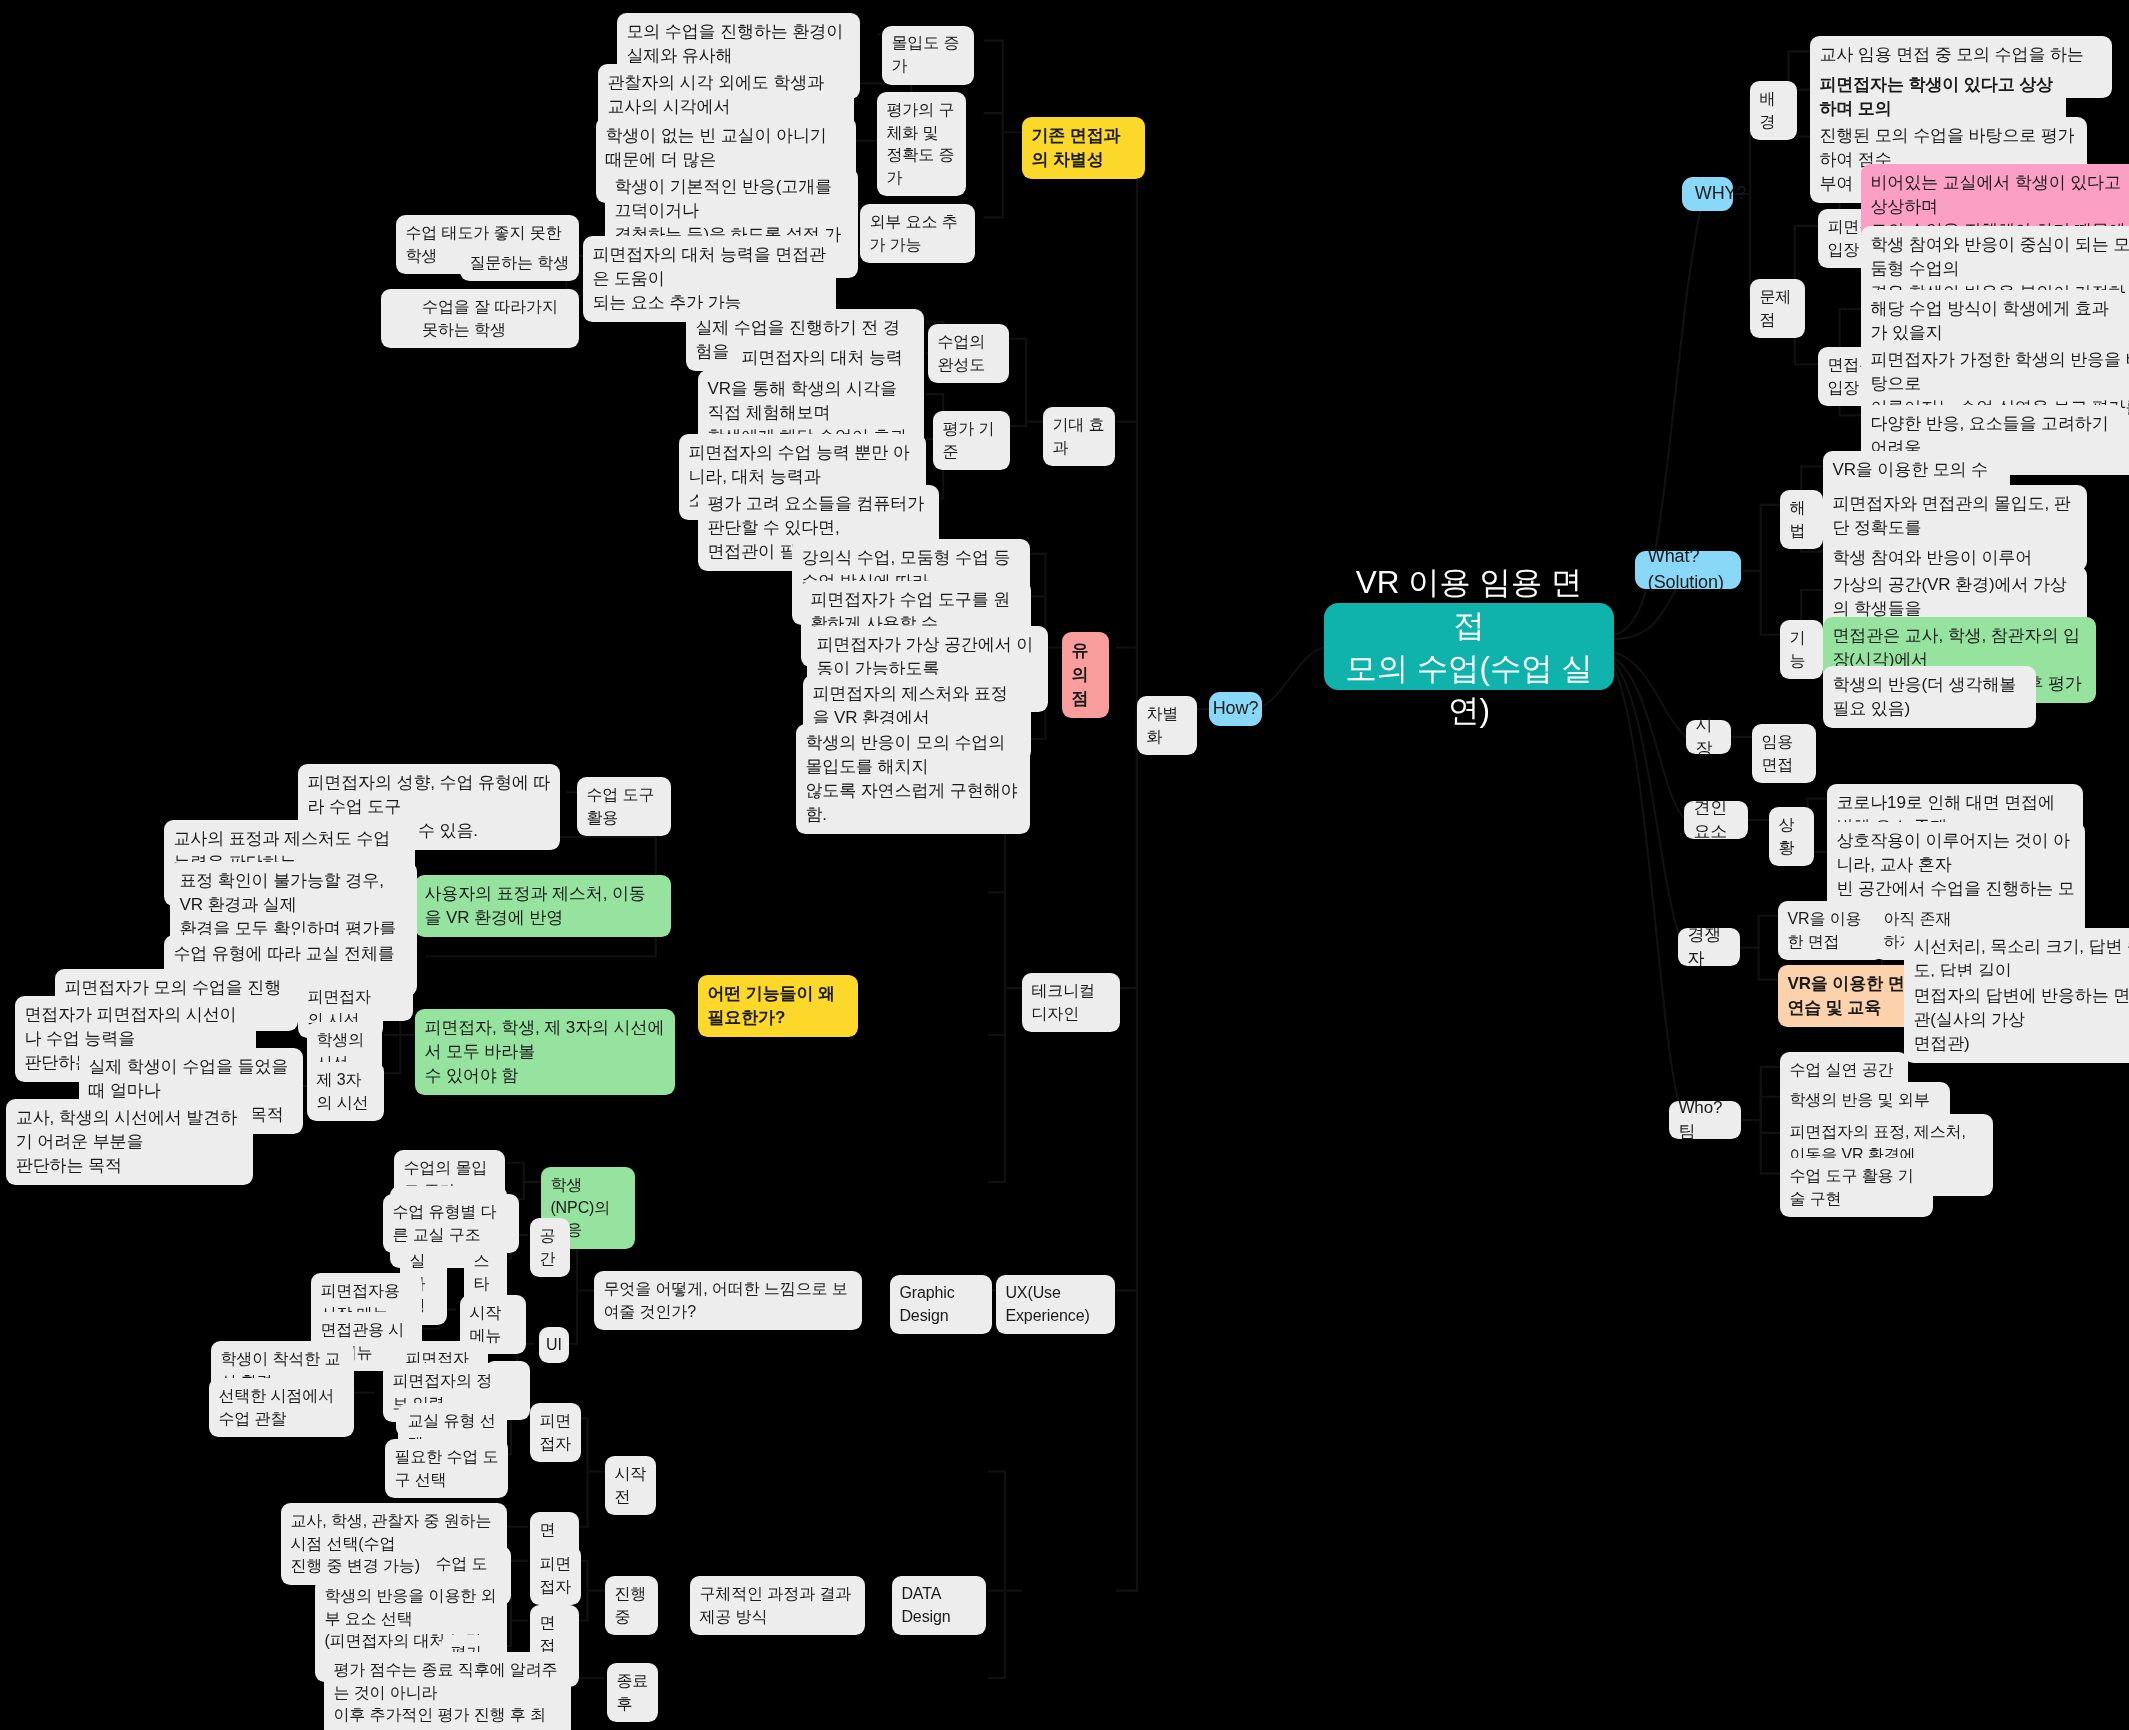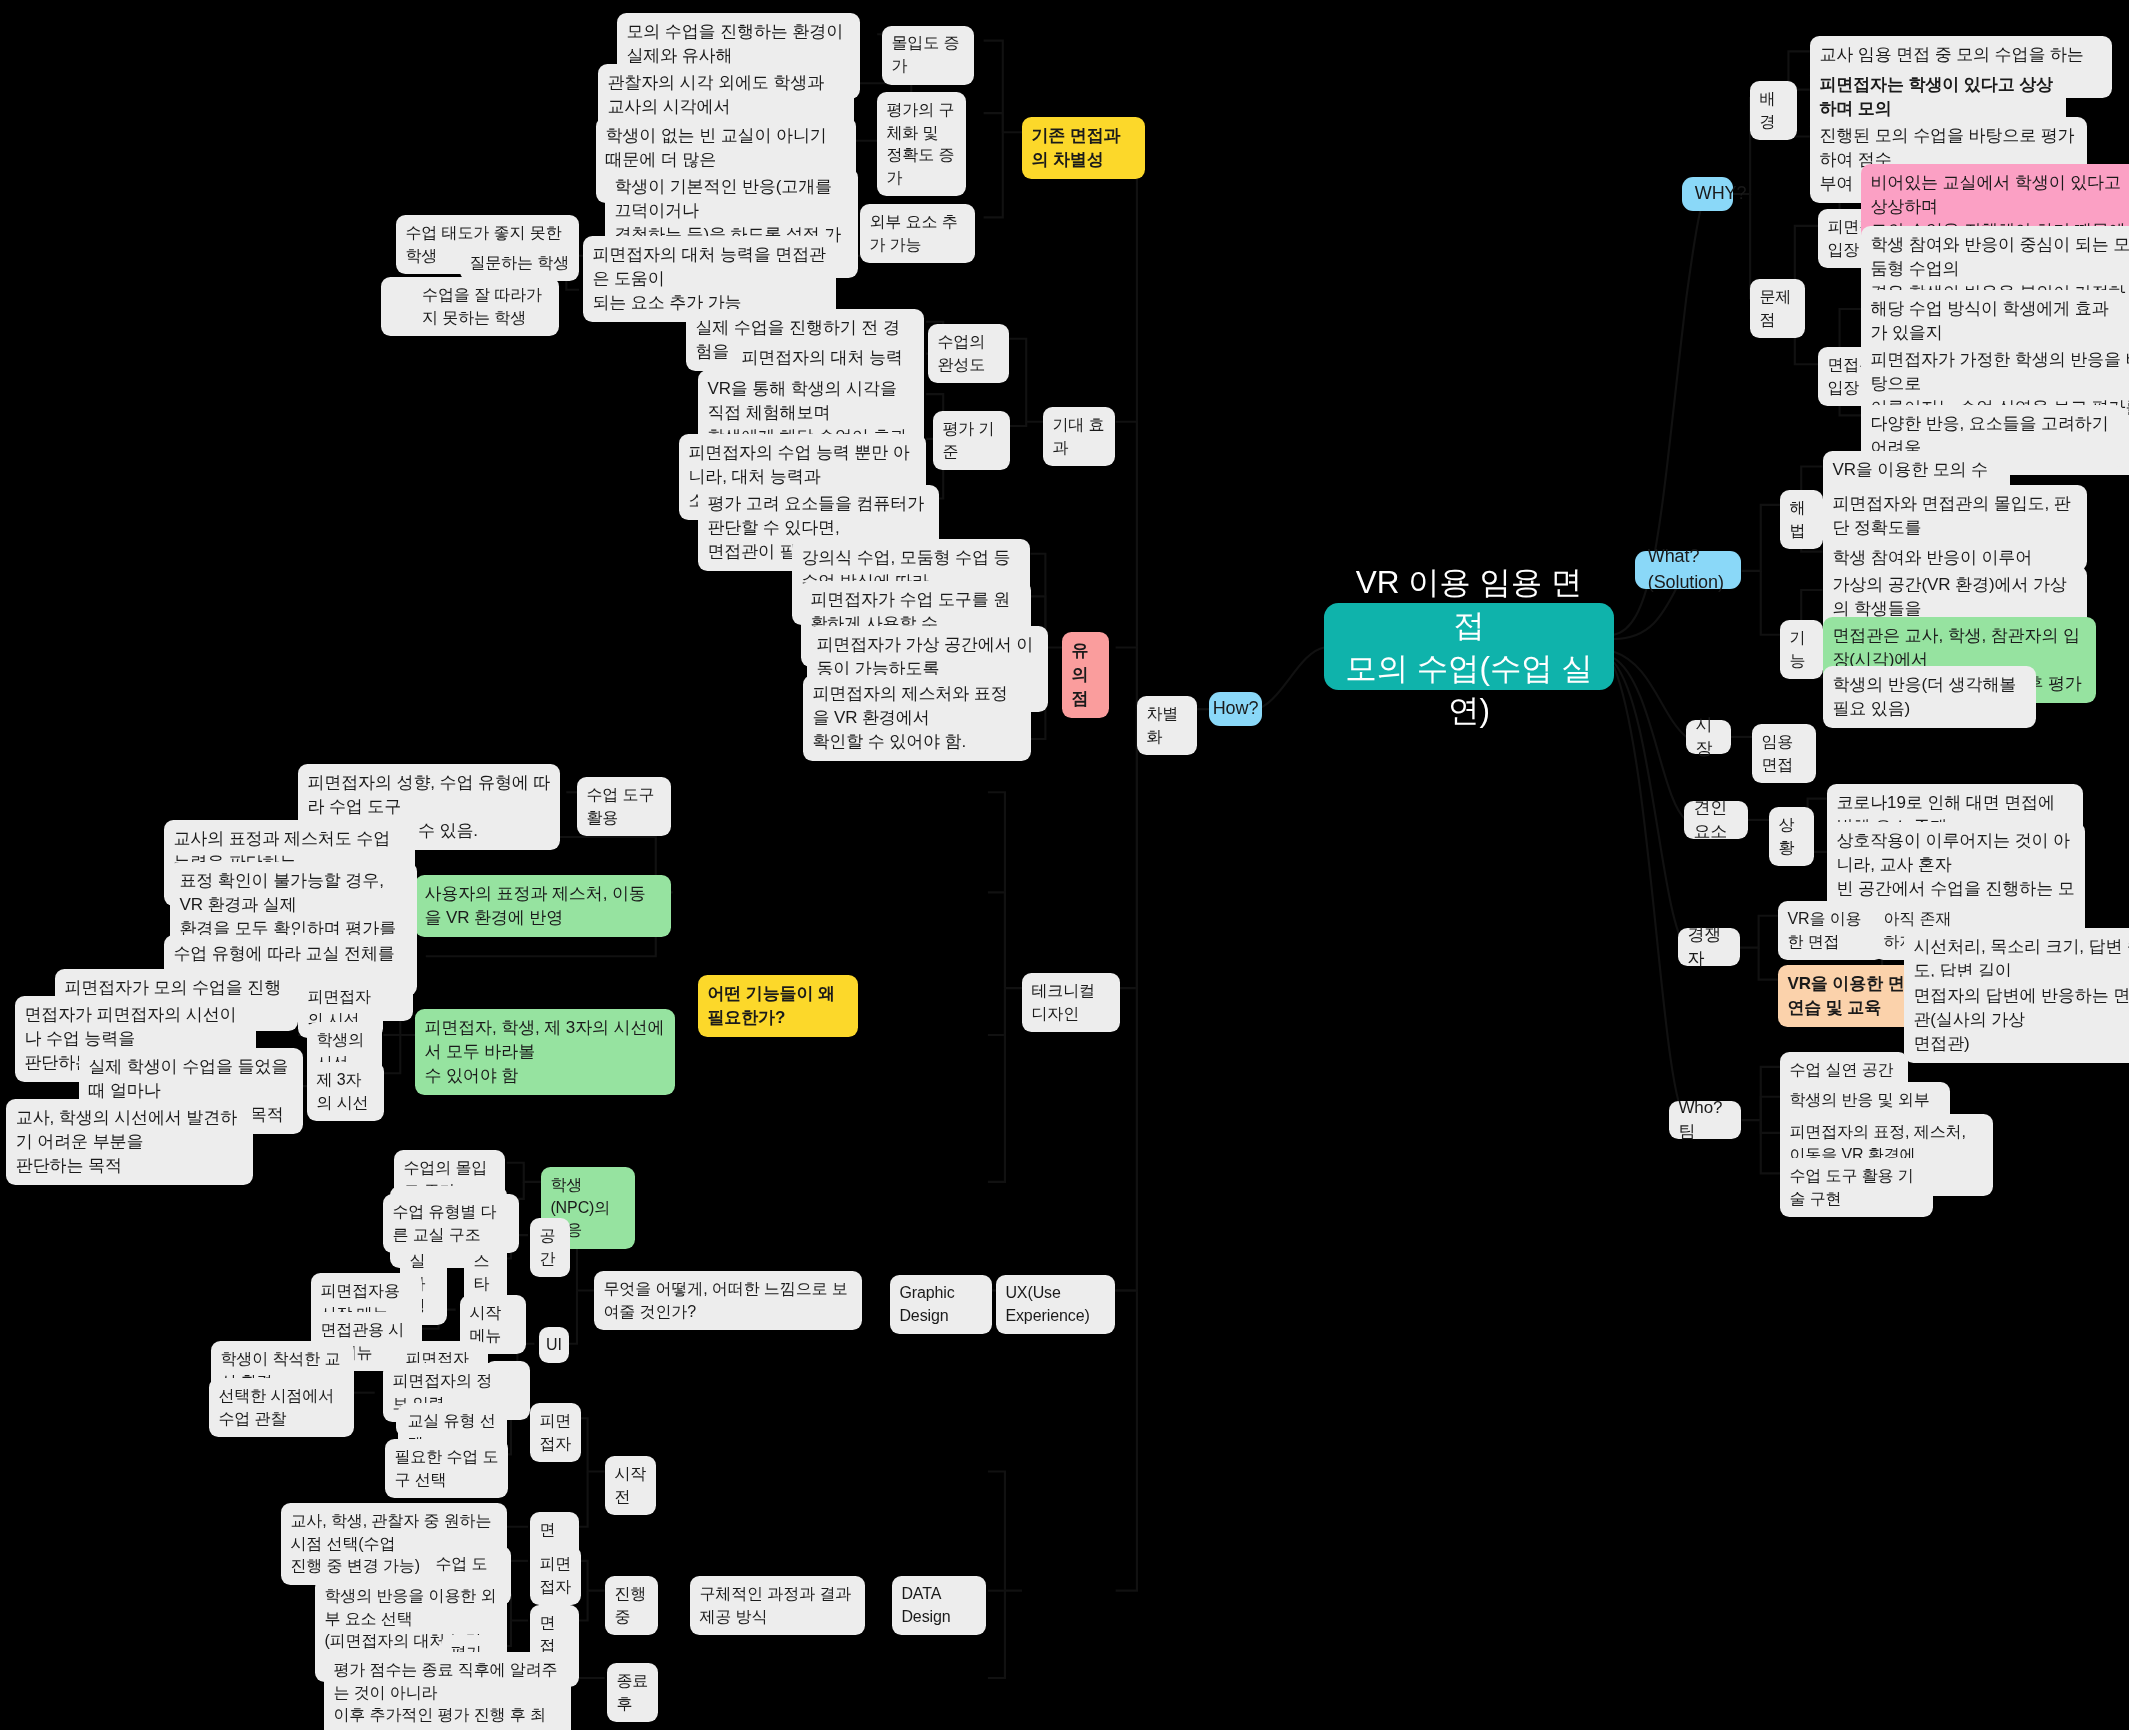--- a/index.html
+++ b/index.html
@@ -269,21 +269,21 @@
 모의 수업을 체험하고 평가할 수 있음.</div>
   <div class="node" style="left:596px;top:117px;width:260px;">학생이 없는 빈 교실이 아니기 때문에 더 많은
 고려 요소들이 생겨남.</div>
   <div class="node" style="left:605px;top:168px;width:253px;">학생이 기본적인 반응(고개를 끄덕이거나
 경청하는 등)을 하도록 설정 가능</div>
   <div class="node" style="left:583px;top:236px;width:253px;">피면접자의 대처 능력을 면접관은 도움이
 되는 요소 추가 가능</div>
 
   <div class="node small" style="left:396px;top:215px;width:183px;">수업 태도가 좋지 못한 학생</div>
   <div class="node small" style="left:460px;top:245px;width:119px;">질문하는 학생</div>
-  <div class="node small" style="left:381px;top:277px;width:178px;padding-left:41px;">수업을 잘 따라가지 못하는 학생</div>
+  <div class="node small" style="left:381px;top:289px;width:198px;padding-left:41px;">수업을 잘 따라가지 못하는 학생</div>
 
   <div class="node small" style="left:1043px;top:407px;width:72px;justify-content:center;">기대 효과</div>
   <div class="node small" style="left:928px;top:324px;width:81px;justify-content:center;">수업의 완성도</div>
   <div class="node small" style="left:933px;top:411px;width:77px;justify-content:center;">평가 기준</div>
 
   <div class="node" style="left:686px;top:309px;width:238px;">실제 수업을 진행하기 전 경험을 쌓는 효과</div>
   <div class="node" style="left:732px;top:339px;width:192px;">피면접자의 대처 능력 향상</div>
   <div class="node" style="left:698px;top:370px;width:226px;">VR을 통해 학생의 시각을 직접 체험해보며
 학생에게 해당 수업이 효과적일지 판단하는
 기준이 정확해짐</div>
@@ -294,20 +294,22 @@
 
   <div class="node salmon" style="left:1062px;top:632px;width:47px;justify-content:center;">유의점</div>
   <div class="node" style="left:792px;top:539px;width:238px;">강의식 수업, 모둠형 수업 등 수업 방식에 따라
 가상 공간의 형태 변화 필요</div>
   <div class="node" style="left:801px;top:581px;width:230px;">피면접자가 수업 도구를 원활하게 사용할 수
 있도록 기능 구현</div>
   <div class="node" style="left:790px;top:626px;width:241px;margin-left:17px;">피면접자가 가상 공간에서 이동이 가능하도록
 구현</div>
   <div class="node" style="left:803px;top:675px;width:228px;">피면접자의 제스처와 표정을 VR 환경에서
 확인할 수 있어야 함.</div>
+  <div class="node" style="left:796px;top:724px;width:234px;">학생의 반응이 모의 수업의 몰입도를 해치지
+않도록 자연스럽게 구현해야 함.</div>
 
   <div class="node small" style="left:1022px;top:973px;width:98px;justify-content:center;">테크니컬 디자인</div>
   <div class="node yellow" style="left:698px;top:975px;width:160px;">어떤 기능들이 왜 필요한가?</div>
 
   <div class="node small" style="left:577px;top:777px;width:94px;justify-content:center;">수업 도구 활용</div>
   <div class="node" style="left:298px;top:764px;width:262px;">피면접자의 성향, 수업 유형에 따라 수업 도구
 활용이 필요할 수 있음.</div>
 
   <div class="node green-hl" style="left:415px;top:875px;width:256px;">사용자의 표정과 제스처, 이동을 VR 환경에 반영</div>
   <div class="node" style="left:164px;top:820px;width:251px;">교사의 표정과 제스처도 수업 능력을 판단하는

